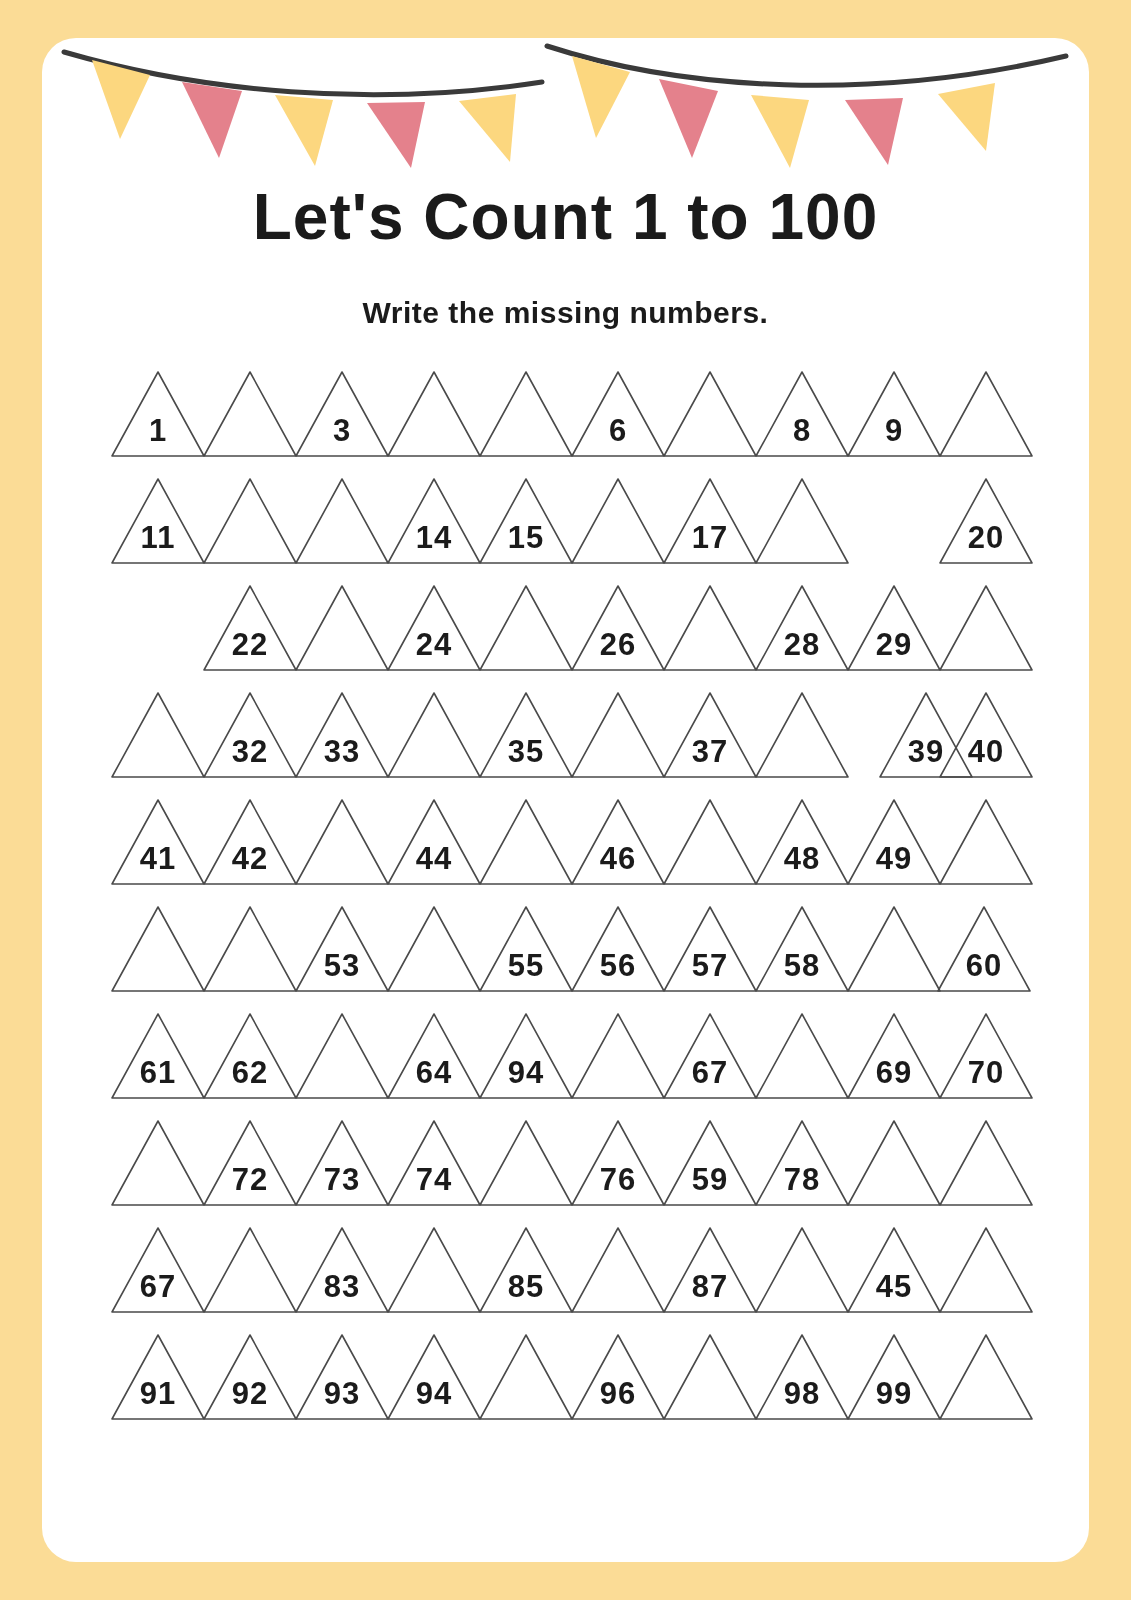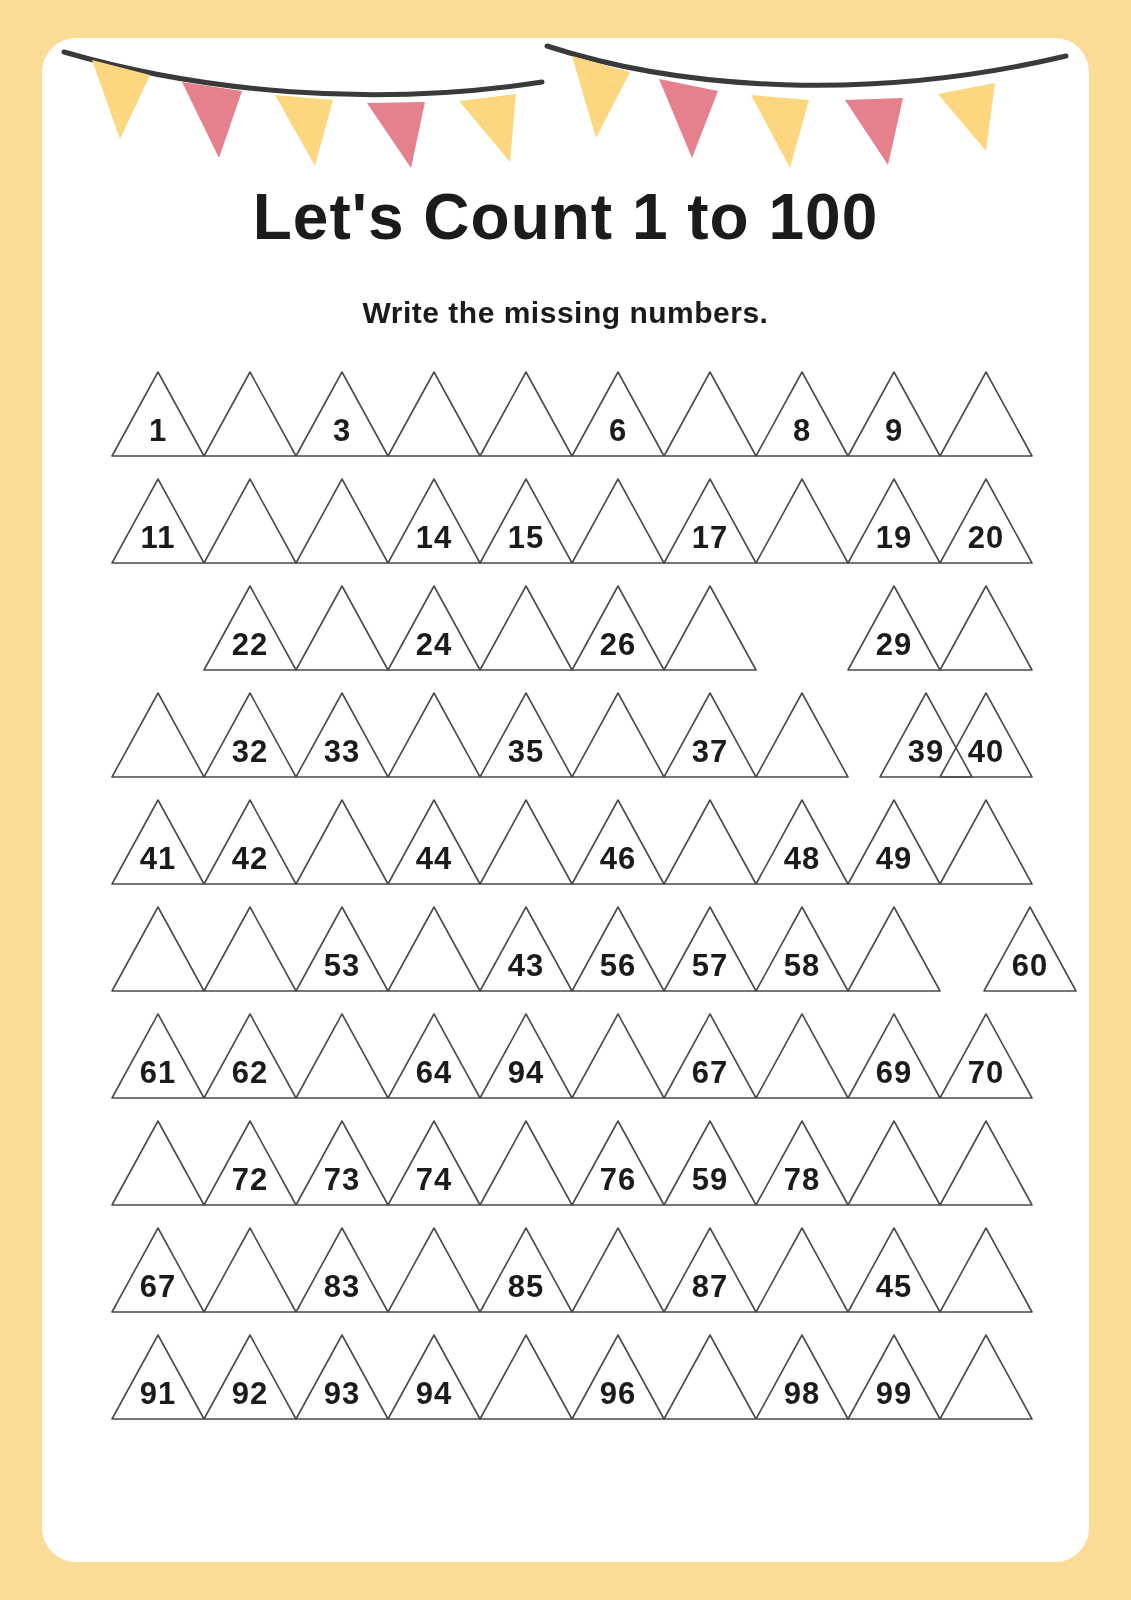--- a/index.html
+++ b/index.html
@@ -233,263 +233,263 @@
               <polygon points="50,4 96,88 4,88" fill="none" stroke="#4a4a4a" stroke-width="1.6" stroke-linejoin="round"></polygon>
             </svg>
             <div class="num">17</div>
           </div>
           <div class="cell" style="left: 644px;">
             <svg width="100" height="92" viewBox="0 0 100 92">
               <polygon points="50,4 96,88 4,88" fill="none" stroke="#4a4a4a" stroke-width="1.6" stroke-linejoin="round"></polygon>
             </svg>
             <div class="num"></div>
           </div>
+          <div class="cell" style="left: 828px;">
+            <svg width="100" height="92" viewBox="0 0 100 92">
+              <polygon points="50,4 96,88 4,88" fill="none" stroke="#4a4a4a" stroke-width="1.6" stroke-linejoin="round"></polygon>
+            </svg>
+            <div class="num">20</div>
+          </div>
+        </div>
+        <div class="row">
+          <div class="cell" style="left: 92px;">
+            <svg width="100" height="92" viewBox="0 0 100 92">
+              <polygon points="50,4 96,88 4,88" fill="none" stroke="#4a4a4a" stroke-width="1.6" stroke-linejoin="round"></polygon>
+            </svg>
+            <div class="num">22</div>
+          </div>
+          <div class="cell" style="left: 184px;">
+            <svg width="100" height="92" viewBox="0 0 100 92">
+              <polygon points="50,4 96,88 4,88" fill="none" stroke="#4a4a4a" stroke-width="1.6" stroke-linejoin="round"></polygon>
+            </svg>
+            <div class="num"></div>
+          </div>
+          <div class="cell" style="left: 276px;">
+            <svg width="100" height="92" viewBox="0 0 100 92">
+              <polygon points="50,4 96,88 4,88" fill="none" stroke="#4a4a4a" stroke-width="1.6" stroke-linejoin="round"></polygon>
+            </svg>
+            <div class="num">24</div>
+          </div>
+          <div class="cell" style="left: 368px;">
+            <svg width="100" height="92" viewBox="0 0 100 92">
+              <polygon points="50,4 96,88 4,88" fill="none" stroke="#4a4a4a" stroke-width="1.6" stroke-linejoin="round"></polygon>
+            </svg>
+            <div class="num"></div>
+          </div>
+          <div class="cell" style="left: 460px;">
+            <svg width="100" height="92" viewBox="0 0 100 92">
+              <polygon points="50,4 96,88 4,88" fill="none" stroke="#4a4a4a" stroke-width="1.6" stroke-linejoin="round"></polygon>
+            </svg>
+            <div class="num">26</div>
+          </div>
+          <div class="cell" style="left: 552px;">
+            <svg width="100" height="92" viewBox="0 0 100 92">
+              <polygon points="50,4 96,88 4,88" fill="none" stroke="#4a4a4a" stroke-width="1.6" stroke-linejoin="round"></polygon>
+            </svg>
+            <div class="num"></div>
+          </div>
+          <div class="cell" style="left: 644px;">
+            <svg width="100" height="92" viewBox="0 0 100 92">
+              <polygon points="50,4 96,88 4,88" fill="none" stroke="#4a4a4a" stroke-width="1.6" stroke-linejoin="round"></polygon>
+            </svg>
+            <div class="num">28</div>
+          </div>
           <div class="cell" style="left: 736px;">
             <svg width="100" height="92" viewBox="0 0 100 92">
               <polygon points="50,4 96,88 4,88" fill="none" stroke="#4a4a4a" stroke-width="1.6" stroke-linejoin="round"></polygon>
             </svg>
-            <div class="num">19</div>
-          </div>
-          <div class="cell" style="left: 828px;">
-            <svg width="100" height="92" viewBox="0 0 100 92">
-              <polygon points="50,4 96,88 4,88" fill="none" stroke="#4a4a4a" stroke-width="1.6" stroke-linejoin="round"></polygon>
-            </svg>
-            <div class="num">20</div>
-          </div>
-        </div>
-        <div class="row">
-          <div class="cell" style="left: 92px;">
-            <svg width="100" height="92" viewBox="0 0 100 92">
-              <polygon points="50,4 96,88 4,88" fill="none" stroke="#4a4a4a" stroke-width="1.6" stroke-linejoin="round"></polygon>
-            </svg>
-            <div class="num">22</div>
-          </div>
-          <div class="cell" style="left: 184px;">
-            <svg width="100" height="92" viewBox="0 0 100 92">
-              <polygon points="50,4 96,88 4,88" fill="none" stroke="#4a4a4a" stroke-width="1.6" stroke-linejoin="round"></polygon>
-            </svg>
-            <div class="num"></div>
-          </div>
-          <div class="cell" style="left: 276px;">
-            <svg width="100" height="92" viewBox="0 0 100 92">
-              <polygon points="50,4 96,88 4,88" fill="none" stroke="#4a4a4a" stroke-width="1.6" stroke-linejoin="round"></polygon>
-            </svg>
-            <div class="num">24</div>
-          </div>
-          <div class="cell" style="left: 368px;">
-            <svg width="100" height="92" viewBox="0 0 100 92">
-              <polygon points="50,4 96,88 4,88" fill="none" stroke="#4a4a4a" stroke-width="1.6" stroke-linejoin="round"></polygon>
-            </svg>
-            <div class="num"></div>
-          </div>
-          <div class="cell" style="left: 460px;">
-            <svg width="100" height="92" viewBox="0 0 100 92">
-              <polygon points="50,4 96,88 4,88" fill="none" stroke="#4a4a4a" stroke-width="1.6" stroke-linejoin="round"></polygon>
-            </svg>
-            <div class="num">26</div>
-          </div>
-          <div class="cell" style="left: 552px;">
-            <svg width="100" height="92" viewBox="0 0 100 92">
-              <polygon points="50,4 96,88 4,88" fill="none" stroke="#4a4a4a" stroke-width="1.6" stroke-linejoin="round"></polygon>
-            </svg>
-            <div class="num"></div>
+            <div class="num">29</div>
+          </div>
+          <div class="cell" style="left: 828px;">
+            <svg width="100" height="92" viewBox="0 0 100 92">
+              <polygon points="50,4 96,88 4,88" fill="none" stroke="#4a4a4a" stroke-width="1.6" stroke-linejoin="round"></polygon>
+            </svg>
+            <div class="num"></div>
+          </div>
+        </div>
+        <div class="row">
+          <div class="cell" style="left: 0px;">
+            <svg width="100" height="92" viewBox="0 0 100 92">
+              <polygon points="50,4 96,88 4,88" fill="none" stroke="#4a4a4a" stroke-width="1.6" stroke-linejoin="round"></polygon>
+            </svg>
+            <div class="num"></div>
+          </div>
+          <div class="cell" style="left: 92px;">
+            <svg width="100" height="92" viewBox="0 0 100 92">
+              <polygon points="50,4 96,88 4,88" fill="none" stroke="#4a4a4a" stroke-width="1.6" stroke-linejoin="round"></polygon>
+            </svg>
+            <div class="num">32</div>
+          </div>
+          <div class="cell" style="left: 184px;">
+            <svg width="100" height="92" viewBox="0 0 100 92">
+              <polygon points="50,4 96,88 4,88" fill="none" stroke="#4a4a4a" stroke-width="1.6" stroke-linejoin="round"></polygon>
+            </svg>
+            <div class="num">33</div>
+          </div>
+          <div class="cell" style="left: 276px;">
+            <svg width="100" height="92" viewBox="0 0 100 92">
+              <polygon points="50,4 96,88 4,88" fill="none" stroke="#4a4a4a" stroke-width="1.6" stroke-linejoin="round"></polygon>
+            </svg>
+            <div class="num"></div>
+          </div>
+          <div class="cell" style="left: 368px;">
+            <svg width="100" height="92" viewBox="0 0 100 92">
+              <polygon points="50,4 96,88 4,88" fill="none" stroke="#4a4a4a" stroke-width="1.6" stroke-linejoin="round"></polygon>
+            </svg>
+            <div class="num">35</div>
+          </div>
+          <div class="cell" style="left: 460px;">
+            <svg width="100" height="92" viewBox="0 0 100 92">
+              <polygon points="50,4 96,88 4,88" fill="none" stroke="#4a4a4a" stroke-width="1.6" stroke-linejoin="round"></polygon>
+            </svg>
+            <div class="num"></div>
+          </div>
+          <div class="cell" style="left: 552px;">
+            <svg width="100" height="92" viewBox="0 0 100 92">
+              <polygon points="50,4 96,88 4,88" fill="none" stroke="#4a4a4a" stroke-width="1.6" stroke-linejoin="round"></polygon>
+            </svg>
+            <div class="num">37</div>
+          </div>
+          <div class="cell" style="left: 644px;">
+            <svg width="100" height="92" viewBox="0 0 100 92">
+              <polygon points="50,4 96,88 4,88" fill="none" stroke="#4a4a4a" stroke-width="1.6" stroke-linejoin="round"></polygon>
+            </svg>
+            <div class="num"></div>
+          </div>
+          <div class="cell" style="left: 768px;">
+            <svg width="100" height="92" viewBox="0 0 100 92">
+              <polygon points="50,4 96,88 4,88" fill="none" stroke="#4a4a4a" stroke-width="1.6" stroke-linejoin="round"></polygon>
+            </svg>
+            <div class="num">39</div>
+          </div>
+          <div class="cell" style="left: 828px;">
+            <svg width="100" height="92" viewBox="0 0 100 92">
+              <polygon points="50,4 96,88 4,88" fill="none" stroke="#4a4a4a" stroke-width="1.6" stroke-linejoin="round"></polygon>
+            </svg>
+            <div class="num">40</div>
+          </div>
+        </div>
+        <div class="row">
+          <div class="cell" style="left: 0px;">
+            <svg width="100" height="92" viewBox="0 0 100 92">
+              <polygon points="50,4 96,88 4,88" fill="none" stroke="#4a4a4a" stroke-width="1.6" stroke-linejoin="round"></polygon>
+            </svg>
+            <div class="num">41</div>
+          </div>
+          <div class="cell" style="left: 92px;">
+            <svg width="100" height="92" viewBox="0 0 100 92">
+              <polygon points="50,4 96,88 4,88" fill="none" stroke="#4a4a4a" stroke-width="1.6" stroke-linejoin="round"></polygon>
+            </svg>
+            <div class="num">42</div>
+          </div>
+          <div class="cell" style="left: 184px;">
+            <svg width="100" height="92" viewBox="0 0 100 92">
+              <polygon points="50,4 96,88 4,88" fill="none" stroke="#4a4a4a" stroke-width="1.6" stroke-linejoin="round"></polygon>
+            </svg>
+            <div class="num"></div>
+          </div>
+          <div class="cell" style="left: 276px;">
+            <svg width="100" height="92" viewBox="0 0 100 92">
+              <polygon points="50,4 96,88 4,88" fill="none" stroke="#4a4a4a" stroke-width="1.6" stroke-linejoin="round"></polygon>
+            </svg>
+            <div class="num">44</div>
+          </div>
+          <div class="cell" style="left: 368px;">
+            <svg width="100" height="92" viewBox="0 0 100 92">
+              <polygon points="50,4 96,88 4,88" fill="none" stroke="#4a4a4a" stroke-width="1.6" stroke-linejoin="round"></polygon>
+            </svg>
+            <div class="num"></div>
+          </div>
+          <div class="cell" style="left: 460px;">
+            <svg width="100" height="92" viewBox="0 0 100 92">
+              <polygon points="50,4 96,88 4,88" fill="none" stroke="#4a4a4a" stroke-width="1.6" stroke-linejoin="round"></polygon>
+            </svg>
+            <div class="num">46</div>
+          </div>
+          <div class="cell" style="left: 552px;">
+            <svg width="100" height="92" viewBox="0 0 100 92">
+              <polygon points="50,4 96,88 4,88" fill="none" stroke="#4a4a4a" stroke-width="1.6" stroke-linejoin="round"></polygon>
+            </svg>
+            <div class="num"></div>
+          </div>
+          <div class="cell" style="left: 644px;">
+            <svg width="100" height="92" viewBox="0 0 100 92">
+              <polygon points="50,4 96,88 4,88" fill="none" stroke="#4a4a4a" stroke-width="1.6" stroke-linejoin="round"></polygon>
+            </svg>
+            <div class="num">48</div>
           </div>
           <div class="cell" style="left: 736px;">
             <svg width="100" height="92" viewBox="0 0 100 92">
               <polygon points="50,4 96,88 4,88" fill="none" stroke="#4a4a4a" stroke-width="1.6" stroke-linejoin="round"></polygon>
             </svg>
-            <div class="num">29</div>
-          </div>
-          <div class="cell" style="left: 828px;">
-            <svg width="100" height="92" viewBox="0 0 100 92">
-              <polygon points="50,4 96,88 4,88" fill="none" stroke="#4a4a4a" stroke-width="1.6" stroke-linejoin="round"></polygon>
-            </svg>
-            <div class="num"></div>
-          </div>
-        </div>
-        <div class="row">
-          <div class="cell" style="left: 0px;">
-            <svg width="100" height="92" viewBox="0 0 100 92">
-              <polygon points="50,4 96,88 4,88" fill="none" stroke="#4a4a4a" stroke-width="1.6" stroke-linejoin="round"></polygon>
-            </svg>
-            <div class="num"></div>
-          </div>
-          <div class="cell" style="left: 92px;">
-            <svg width="100" height="92" viewBox="0 0 100 92">
-              <polygon points="50,4 96,88 4,88" fill="none" stroke="#4a4a4a" stroke-width="1.6" stroke-linejoin="round"></polygon>
-            </svg>
-            <div class="num">32</div>
-          </div>
-          <div class="cell" style="left: 184px;">
-            <svg width="100" height="92" viewBox="0 0 100 92">
-              <polygon points="50,4 96,88 4,88" fill="none" stroke="#4a4a4a" stroke-width="1.6" stroke-linejoin="round"></polygon>
-            </svg>
-            <div class="num">33</div>
-          </div>
-          <div class="cell" style="left: 276px;">
-            <svg width="100" height="92" viewBox="0 0 100 92">
-              <polygon points="50,4 96,88 4,88" fill="none" stroke="#4a4a4a" stroke-width="1.6" stroke-linejoin="round"></polygon>
-            </svg>
-            <div class="num"></div>
-          </div>
-          <div class="cell" style="left: 368px;">
-            <svg width="100" height="92" viewBox="0 0 100 92">
-              <polygon points="50,4 96,88 4,88" fill="none" stroke="#4a4a4a" stroke-width="1.6" stroke-linejoin="round"></polygon>
-            </svg>
-            <div class="num">35</div>
-          </div>
-          <div class="cell" style="left: 460px;">
-            <svg width="100" height="92" viewBox="0 0 100 92">
-              <polygon points="50,4 96,88 4,88" fill="none" stroke="#4a4a4a" stroke-width="1.6" stroke-linejoin="round"></polygon>
-            </svg>
-            <div class="num"></div>
-          </div>
-          <div class="cell" style="left: 552px;">
-            <svg width="100" height="92" viewBox="0 0 100 92">
-              <polygon points="50,4 96,88 4,88" fill="none" stroke="#4a4a4a" stroke-width="1.6" stroke-linejoin="round"></polygon>
-            </svg>
-            <div class="num">37</div>
-          </div>
-          <div class="cell" style="left: 644px;">
-            <svg width="100" height="92" viewBox="0 0 100 92">
-              <polygon points="50,4 96,88 4,88" fill="none" stroke="#4a4a4a" stroke-width="1.6" stroke-linejoin="round"></polygon>
-            </svg>
-            <div class="num"></div>
-          </div>
-          <div class="cell" style="left: 768px;">
-            <svg width="100" height="92" viewBox="0 0 100 92">
-              <polygon points="50,4 96,88 4,88" fill="none" stroke="#4a4a4a" stroke-width="1.6" stroke-linejoin="round"></polygon>
-            </svg>
-            <div class="num">39</div>
-          </div>
-          <div class="cell" style="left: 828px;">
-            <svg width="100" height="92" viewBox="0 0 100 92">
-              <polygon points="50,4 96,88 4,88" fill="none" stroke="#4a4a4a" stroke-width="1.6" stroke-linejoin="round"></polygon>
-            </svg>
-            <div class="num">40</div>
-          </div>
-        </div>
-        <div class="row">
-          <div class="cell" style="left: 0px;">
-            <svg width="100" height="92" viewBox="0 0 100 92">
-              <polygon points="50,4 96,88 4,88" fill="none" stroke="#4a4a4a" stroke-width="1.6" stroke-linejoin="round"></polygon>
-            </svg>
-            <div class="num">41</div>
-          </div>
-          <div class="cell" style="left: 92px;">
-            <svg width="100" height="92" viewBox="0 0 100 92">
-              <polygon points="50,4 96,88 4,88" fill="none" stroke="#4a4a4a" stroke-width="1.6" stroke-linejoin="round"></polygon>
-            </svg>
-            <div class="num">42</div>
-          </div>
-          <div class="cell" style="left: 184px;">
-            <svg width="100" height="92" viewBox="0 0 100 92">
-              <polygon points="50,4 96,88 4,88" fill="none" stroke="#4a4a4a" stroke-width="1.6" stroke-linejoin="round"></polygon>
-            </svg>
-            <div class="num"></div>
-          </div>
-          <div class="cell" style="left: 276px;">
-            <svg width="100" height="92" viewBox="0 0 100 92">
-              <polygon points="50,4 96,88 4,88" fill="none" stroke="#4a4a4a" stroke-width="1.6" stroke-linejoin="round"></polygon>
-            </svg>
-            <div class="num">44</div>
-          </div>
-          <div class="cell" style="left: 368px;">
-            <svg width="100" height="92" viewBox="0 0 100 92">
-              <polygon points="50,4 96,88 4,88" fill="none" stroke="#4a4a4a" stroke-width="1.6" stroke-linejoin="round"></polygon>
-            </svg>
-            <div class="num"></div>
-          </div>
-          <div class="cell" style="left: 460px;">
-            <svg width="100" height="92" viewBox="0 0 100 92">
-              <polygon points="50,4 96,88 4,88" fill="none" stroke="#4a4a4a" stroke-width="1.6" stroke-linejoin="round"></polygon>
-            </svg>
-            <div class="num">46</div>
-          </div>
-          <div class="cell" style="left: 552px;">
-            <svg width="100" height="92" viewBox="0 0 100 92">
-              <polygon points="50,4 96,88 4,88" fill="none" stroke="#4a4a4a" stroke-width="1.6" stroke-linejoin="round"></polygon>
-            </svg>
-            <div class="num"></div>
-          </div>
-          <div class="cell" style="left: 644px;">
-            <svg width="100" height="92" viewBox="0 0 100 92">
-              <polygon points="50,4 96,88 4,88" fill="none" stroke="#4a4a4a" stroke-width="1.6" stroke-linejoin="round"></polygon>
-            </svg>
-            <div class="num">48</div>
+            <div class="num">49</div>
+          </div>
+          <div class="cell" style="left: 828px;">
+            <svg width="100" height="92" viewBox="0 0 100 92">
+              <polygon points="50,4 96,88 4,88" fill="none" stroke="#4a4a4a" stroke-width="1.6" stroke-linejoin="round"></polygon>
+            </svg>
+            <div class="num"></div>
+          </div>
+        </div>
+        <div class="row">
+          <div class="cell" style="left: 0px;">
+            <svg width="100" height="92" viewBox="0 0 100 92">
+              <polygon points="50,4 96,88 4,88" fill="none" stroke="#4a4a4a" stroke-width="1.6" stroke-linejoin="round"></polygon>
+            </svg>
+            <div class="num"></div>
+          </div>
+          <div class="cell" style="left: 92px;">
+            <svg width="100" height="92" viewBox="0 0 100 92">
+              <polygon points="50,4 96,88 4,88" fill="none" stroke="#4a4a4a" stroke-width="1.6" stroke-linejoin="round"></polygon>
+            </svg>
+            <div class="num"></div>
+          </div>
+          <div class="cell" style="left: 184px;">
+            <svg width="100" height="92" viewBox="0 0 100 92">
+              <polygon points="50,4 96,88 4,88" fill="none" stroke="#4a4a4a" stroke-width="1.6" stroke-linejoin="round"></polygon>
+            </svg>
+            <div class="num">53</div>
+          </div>
+          <div class="cell" style="left: 276px;">
+            <svg width="100" height="92" viewBox="0 0 100 92">
+              <polygon points="50,4 96,88 4,88" fill="none" stroke="#4a4a4a" stroke-width="1.6" stroke-linejoin="round"></polygon>
+            </svg>
+            <div class="num"></div>
+          </div>
+          <div class="cell" style="left: 368px;">
+            <svg width="100" height="92" viewBox="0 0 100 92">
+              <polygon points="50,4 96,88 4,88" fill="none" stroke="#4a4a4a" stroke-width="1.6" stroke-linejoin="round"></polygon>
+            </svg>
+            <div class="num">55</div>
+          </div>
+          <div class="cell" style="left: 460px;">
+            <svg width="100" height="92" viewBox="0 0 100 92">
+              <polygon points="50,4 96,88 4,88" fill="none" stroke="#4a4a4a" stroke-width="1.6" stroke-linejoin="round"></polygon>
+            </svg>
+            <div class="num">56</div>
+          </div>
+          <div class="cell" style="left: 552px;">
+            <svg width="100" height="92" viewBox="0 0 100 92">
+              <polygon points="50,4 96,88 4,88" fill="none" stroke="#4a4a4a" stroke-width="1.6" stroke-linejoin="round"></polygon>
+            </svg>
+            <div class="num">57</div>
+          </div>
+          <div class="cell" style="left: 644px;">
+            <svg width="100" height="92" viewBox="0 0 100 92">
+              <polygon points="50,4 96,88 4,88" fill="none" stroke="#4a4a4a" stroke-width="1.6" stroke-linejoin="round"></polygon>
+            </svg>
+            <div class="num">58</div>
           </div>
           <div class="cell" style="left: 736px;">
             <svg width="100" height="92" viewBox="0 0 100 92">
               <polygon points="50,4 96,88 4,88" fill="none" stroke="#4a4a4a" stroke-width="1.6" stroke-linejoin="round"></polygon>
             </svg>
-            <div class="num">49</div>
-          </div>
-          <div class="cell" style="left: 828px;">
-            <svg width="100" height="92" viewBox="0 0 100 92">
-              <polygon points="50,4 96,88 4,88" fill="none" stroke="#4a4a4a" stroke-width="1.6" stroke-linejoin="round"></polygon>
-            </svg>
-            <div class="num"></div>
-          </div>
-        </div>
-        <div class="row">
-          <div class="cell" style="left: 0px;">
-            <svg width="100" height="92" viewBox="0 0 100 92">
-              <polygon points="50,4 96,88 4,88" fill="none" stroke="#4a4a4a" stroke-width="1.6" stroke-linejoin="round"></polygon>
-            </svg>
-            <div class="num"></div>
-          </div>
-          <div class="cell" style="left: 92px;">
-            <svg width="100" height="92" viewBox="0 0 100 92">
-              <polygon points="50,4 96,88 4,88" fill="none" stroke="#4a4a4a" stroke-width="1.6" stroke-linejoin="round"></polygon>
-            </svg>
-            <div class="num"></div>
-          </div>
-          <div class="cell" style="left: 184px;">
-            <svg width="100" height="92" viewBox="0 0 100 92">
-              <polygon points="50,4 96,88 4,88" fill="none" stroke="#4a4a4a" stroke-width="1.6" stroke-linejoin="round"></polygon>
-            </svg>
-            <div class="num">53</div>
-          </div>
-          <div class="cell" style="left: 276px;">
-            <svg width="100" height="92" viewBox="0 0 100 92">
-              <polygon points="50,4 96,88 4,88" fill="none" stroke="#4a4a4a" stroke-width="1.6" stroke-linejoin="round"></polygon>
-            </svg>
-            <div class="num"></div>
-          </div>
-          <div class="cell" style="left: 368px;">
-            <svg width="100" height="92" viewBox="0 0 100 92">
-              <polygon points="50,4 96,88 4,88" fill="none" stroke="#4a4a4a" stroke-width="1.6" stroke-linejoin="round"></polygon>
-            </svg>
-            <div class="num">43</div>
-          </div>
-          <div class="cell" style="left: 460px;">
-            <svg width="100" height="92" viewBox="0 0 100 92">
-              <polygon points="50,4 96,88 4,88" fill="none" stroke="#4a4a4a" stroke-width="1.6" stroke-linejoin="round"></polygon>
-            </svg>
-            <div class="num">56</div>
-          </div>
-          <div class="cell" style="left: 552px;">
-            <svg width="100" height="92" viewBox="0 0 100 92">
-              <polygon points="50,4 96,88 4,88" fill="none" stroke="#4a4a4a" stroke-width="1.6" stroke-linejoin="round"></polygon>
-            </svg>
-            <div class="num">57</div>
-          </div>
-          <div class="cell" style="left: 644px;">
-            <svg width="100" height="92" viewBox="0 0 100 92">
-              <polygon points="50,4 96,88 4,88" fill="none" stroke="#4a4a4a" stroke-width="1.6" stroke-linejoin="round"></polygon>
-            </svg>
-            <div class="num">58</div>
-          </div>
-          <div class="cell" style="left: 736px;">
-            <svg width="100" height="92" viewBox="0 0 100 92">
-              <polygon points="50,4 96,88 4,88" fill="none" stroke="#4a4a4a" stroke-width="1.6" stroke-linejoin="round"></polygon>
-            </svg>
-            <div class="num"></div>
-          </div>
-          <div class="cell" style="left: 872px;">
+            <div class="num"></div>
+          </div>
+          <div class="cell" style="left: 826px;">
             <svg width="100" height="92" viewBox="0 0 100 92">
               <polygon points="50,4 96,88 4,88" fill="none" stroke="#4a4a4a" stroke-width="1.6" stroke-linejoin="round"></polygon>
             </svg>
             <div class="num">60</div>
           </div>
         </div>
         <div class="row">
           <div class="cell" style="left: 0px;">
             <svg width="100" height="92" viewBox="0 0 100 92">
               <polygon points="50,4 96,88 4,88" fill="none" stroke="#4a4a4a" stroke-width="1.6" stroke-linejoin="round"></polygon>

